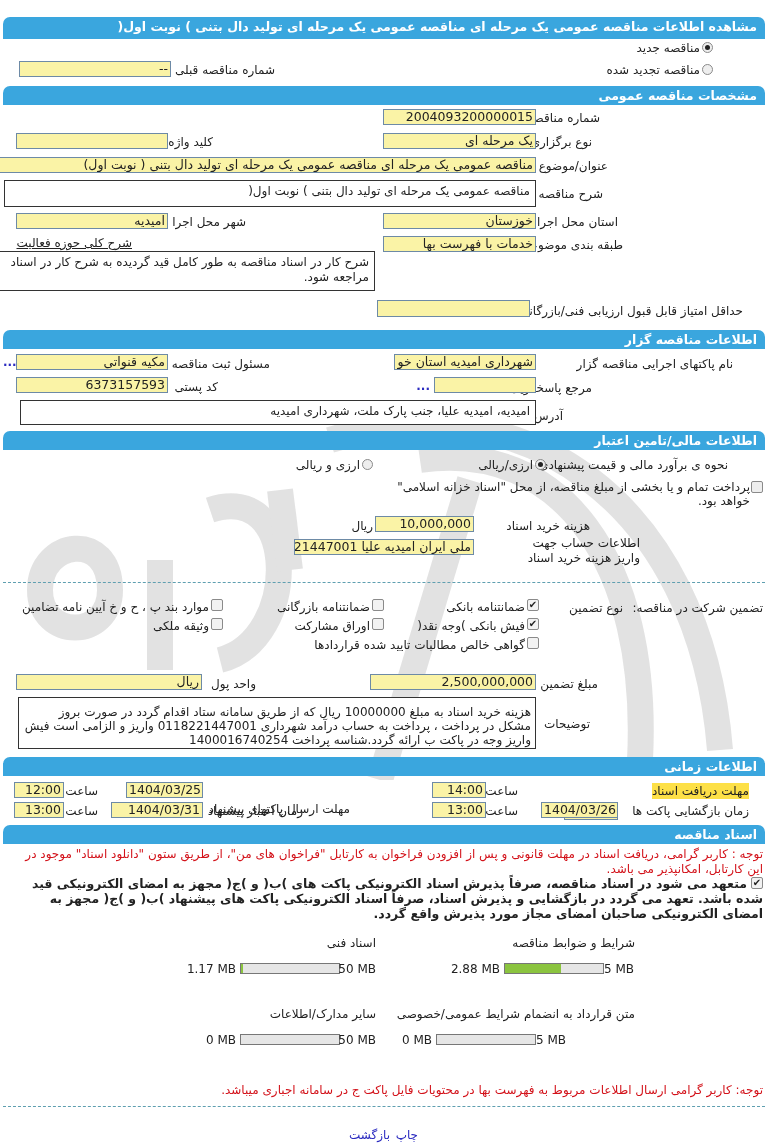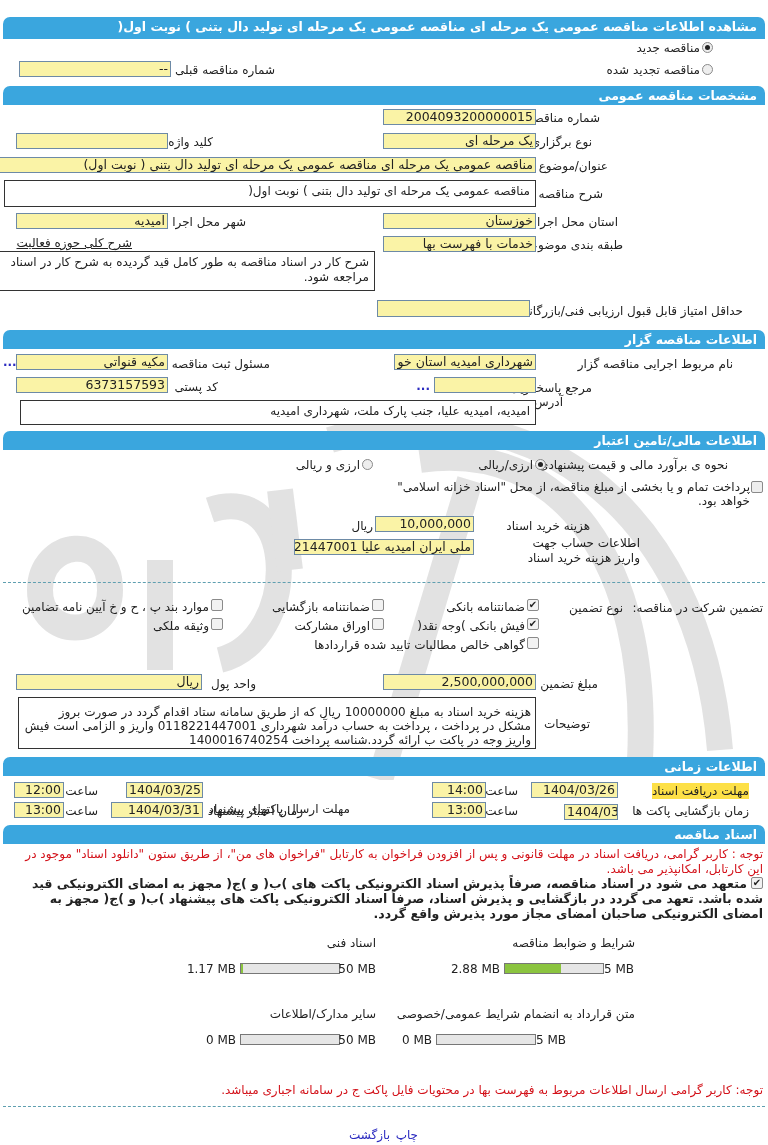--- a/index.html
+++ b/index.html
@@ -96,33 +96,33 @@
 <div class="lbl" style="right:145px;top:237px">طبقه بندی موضوعی</div>
 <div class="fld" style="right:232px;top:236px;width:153px">خدمات با فهرست بها</div>
 <div class="lbl" style="right:636px;top:235px;text-decoration:underline">شرح کلی حوزه فعالیت</div>
 <div class="box" style="right:393px;top:251px;width:403px;height:40px">شرح کار در اسناد مناقصه به طور کامل قید گردیده به شرح کار در اسناد مراجعه شود.</div>
 
 <div class="lbl" style="right:25px;top:303px">حداقل امتیاز قابل قبول ارزیابی فنی/بازرگانی</div>
 <div class="fld" style="right:238px;top:300px;width:153px;height:17px"></div>
 
 <div class="hdr" style="top:330px">اطلاعات مناقصه گزار</div>
 
-<div class="lbl" style="right:35px;top:356px">نام مربوط اجرایی مناقصه گزار</div>
+<div class="lbl" style="right:35px;top:356px">نام پاکتهای اجرایی مناقصه گزار</div>
 <div class="fld" style="right:232px;top:354px;width:142px">شهرداری امیدیه استان خو</div>
 <div class="lbl" style="right:498px;top:356px">مسئول ثبت مناقصه</div>
 <div class="fld" style="right:600px;top:354px;width:152px">مکیه قنواتی</div>
 <div class="lbl link" style="left:3px;top:354px;font-weight:bold">...</div>
 
 <div class="lbl" style="right:176px;top:380px">مرجع پاسخگویی</div>
 <div class="fld" style="right:232px;top:377px;width:102px"></div>
 <div class="lbl link" style="right:338px;top:378px;font-weight:bold">...</div>
 <div class="lbl" style="right:550px;top:379px">کد پستی</div>
 <div class="fld ltr" style="right:600px;top:377px;width:152px">6373157593</div>
 
-<div class="lbl" style="right:205px;top:394px">آدرس</div>
+<div class="lbl" style="right:205px;top:408px">آدرس</div>
 <div class="box" style="right:232px;top:400px;width:516px;height:25px">امیدیه، امیدیه علیا، جنب پارک ملت، شهرداری امیدیه</div>
 
 <div class="hdr" style="top:431px">اطلاعات مالی/تامین اعتبار</div>
 
 <div class="lbl" style="right:40px;top:457px">نحوه ی برآورد مالی و قیمت پیشنهادی</div>
 <div class="radio on" style="right:222px;top:459px"></div>
 <div class="lbl" style="right:235px;top:457px">ارزی/ریالی</div>
 <div class="radio" style="right:395px;top:459px"></div>
 <div class="lbl" style="right:408px;top:457px">ارزی و ریالی</div>
 
@@ -137,56 +137,56 @@
 <div class="fld" style="right:294px;top:539px;width:180px">ملی ایران امیدیه علیا 0118221447001</div>
 
 <div class="dash" style="top:582px"></div>
 
 <div class="lbl" style="right:5px;top:600px">تضمین شرکت در مناقصه:</div>
 <div class="lbl" style="right:145px;top:600px">نوع تضمین</div>
 
 <div class="chk" style="right:229px;top:599px">✔</div>
 <div class="lbl" style="right:243px;top:599px">ضمانتنامه بانکی</div>
 <div class="chk" style="right:384px;top:599px"></div>
-<div class="lbl" style="right:398px;top:599px">ضمانتنامه بازگشایی</div>
+<div class="lbl" style="right:398px;top:599px">ضمانتنامه بازرگانی</div>
 <div class="chk" style="right:545px;top:599px"></div>
 <div class="lbl" style="right:559px;top:599px">موارد بند پ ، ح و خ آیین نامه تضامین</div>
 
 <div class="chk" style="right:229px;top:618px">✔</div>
 <div class="lbl" style="right:243px;top:618px">فیش بانکی )وجه نقد(</div>
 <div class="chk" style="right:384px;top:618px"></div>
 <div class="lbl" style="right:398px;top:618px">اوراق مشارکت</div>
 <div class="chk" style="right:545px;top:618px"></div>
 <div class="lbl" style="right:559px;top:618px">وثیقه ملکی</div>
 
 <div class="chk" style="right:229px;top:637px"></div>
 <div class="lbl" style="right:243px;top:637px">گواهی خالص مطالبات تایید شده قراردادها</div>
 
 <div class="lbl" style="right:170px;top:676px">مبلغ تضمین</div>
-<div class="fld ltr" style="right:232px;top:674px;width:153px">2,500,000,000</div>
+<div class="fld ltr" style="right:232px;top:674px;width:166px">2,500,000,000</div>
 <div class="lbl" style="right:512px;top:676px">واحد پول</div>
 <div class="fld" style="right:566px;top:674px;width:186px">ریال</div>
 
 <div class="lbl" style="right:178px;top:716px">توضیحات</div>
 <div class="box" style="right:232px;top:697px;width:518px;height:52px;line-height:14px;padding:7px 4px">هزینه خرید اسناد  به مبلغ 10000000 ریال که از طریق سامانه ستاد اقدام گردد در صورت بروز مشکل در پرداخت ، پرداخت به حساب درآمد شهرداری 0118221447001 واریز و الزامی است فیش واریز وجه در پاکت ب ارائه گردد.شناسه پرداخت 1400016740254</div>
 
 <div class="hdr" style="top:757px">اطلاعات زمانی</div>
 
 <div class="lbl" style="right:19px;top:783px;background:#fde047">مهلت دریافت اسناد</div>
 <div class="fld ltr" style="right:150px;top:804px;width:54px">1404/03/13</div>
 <div class="lbl" style="right:250px;top:783px">ساعت</div>
 <div class="fld ltr" style="right:282px;top:782px;width:54px">14:00</div>
 
 <div class="lbl" style="right:418px;top:801px">مهلت ارسال پاکتهای پیشنهاد</div>
 <div class="fld ltr" style="right:565px;top:782px;width:77px">1404/03/25</div>
 <div class="lbl" style="right:670px;top:783px">ساعت</div>
 <div class="fld ltr" style="right:704px;top:782px;width:50px">12:00</div>
 
 <div class="lbl" style="right:19px;top:803px">زمان بازگشایی پاکت ها</div>
-<div class="fld ltr" style="right:150px;top:782px;width:87px">1404/03/26</div>
+<div class="fld ltr" style="right:150px;top:802px;width:77px">1404/03/26</div>
 <div class="lbl" style="right:250px;top:803px">ساعت</div>
 <div class="fld ltr" style="right:282px;top:802px;width:54px">13:00</div>
 
 <div class="lbl" style="right:465px;top:803px">زمان اعتبار پیشنهاد</div>
 <div class="fld ltr" style="right:565px;top:802px;width:92px">1404/03/31</div>
 <div class="lbl" style="right:670px;top:803px">ساعت</div>
 <div class="fld ltr" style="right:704px;top:802px;width:50px">13:00</div>
 
 <div class="hdr" style="top:825px">اسناد مناقصه</div>
 

